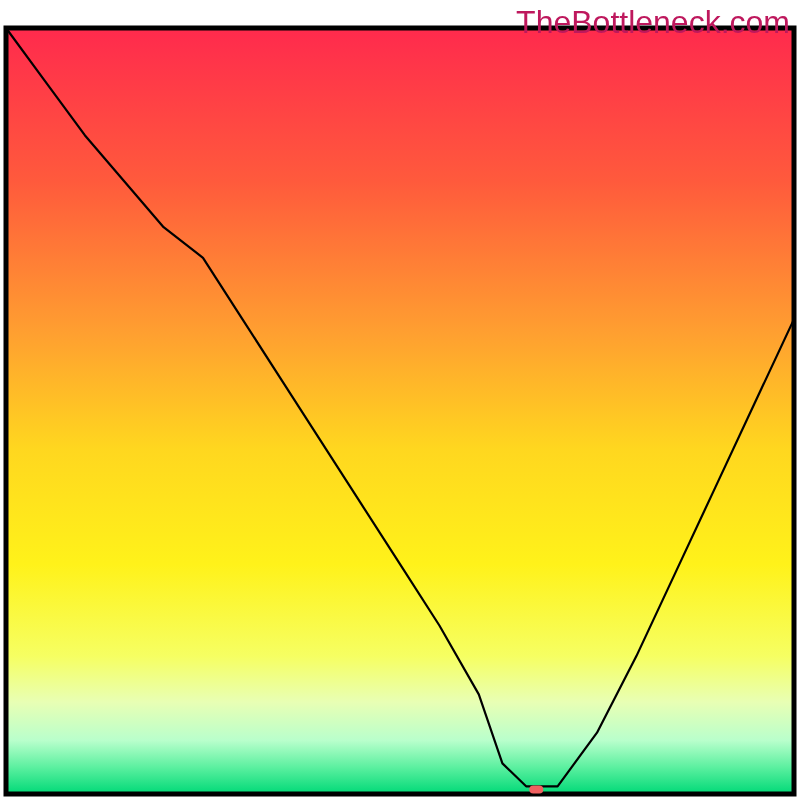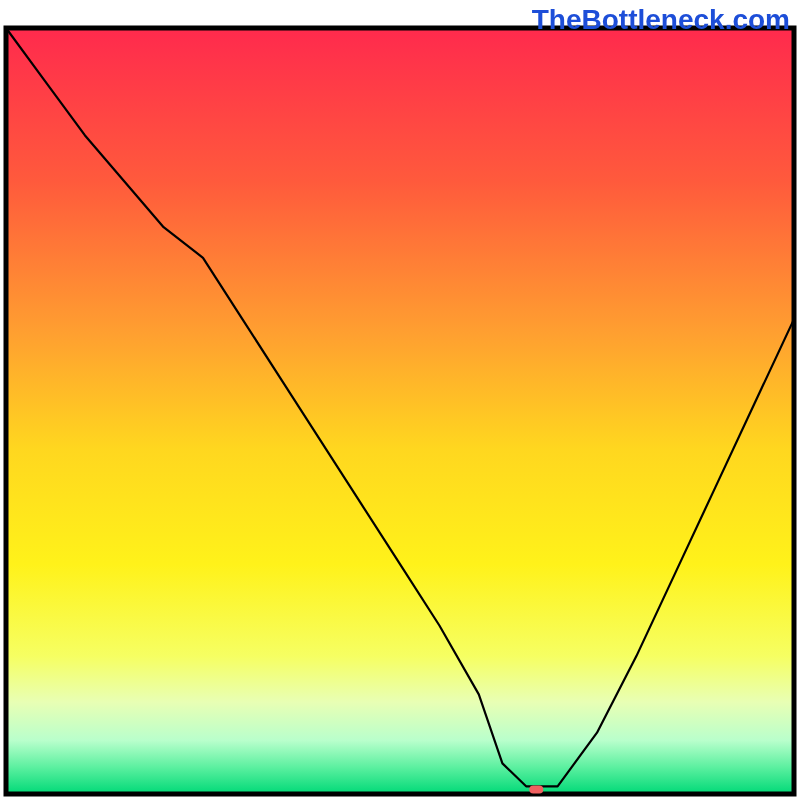--- a/index.html
+++ b/index.html
@@ -12,23 +12,23 @@
   }
   .chart-wrap {
     position: relative;
     width: 800px;
     height: 800px;
   }
   .watermark {
     position: absolute;
     top: 4px;
     right: 10px;
-    color: #1d4ed8;
-    font-size: 28px;
-    font-weight: 700;
+    color: #be185d;
+    font-size: 32px;
+    font-weight: 400;
     user-select: none;
   }
   svg { display: block; }
 </style>
 </head>
 <body>
 
 <div class="chart-wrap">
   <svg id="chart-svg" width="800" height="800" viewBox="0 0 800 800">
       <defs>

